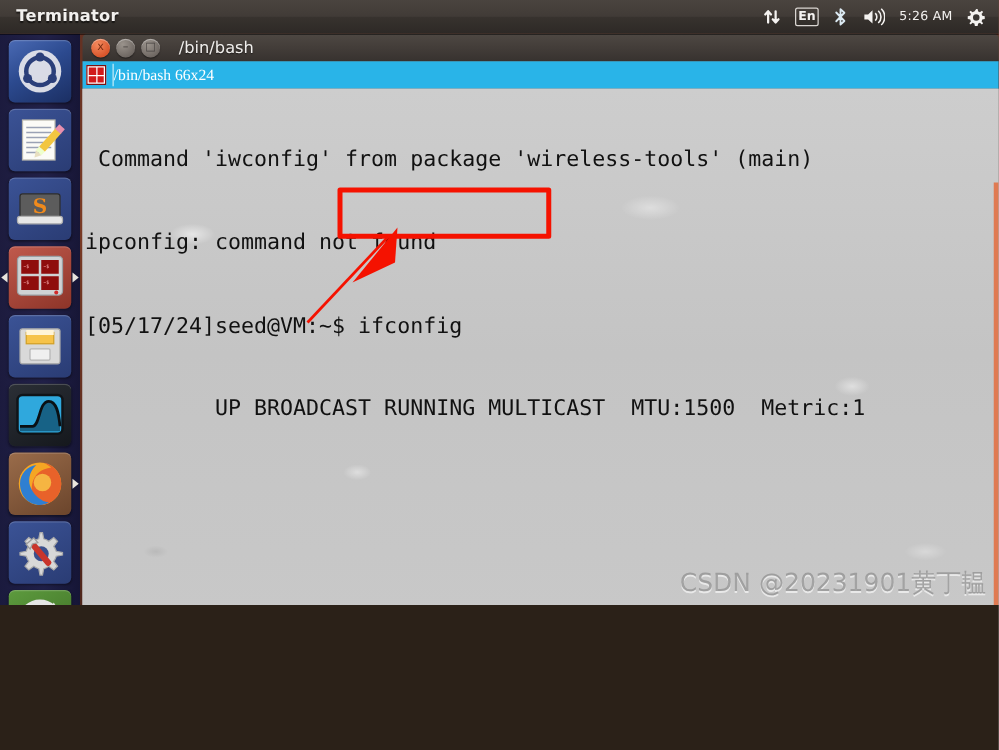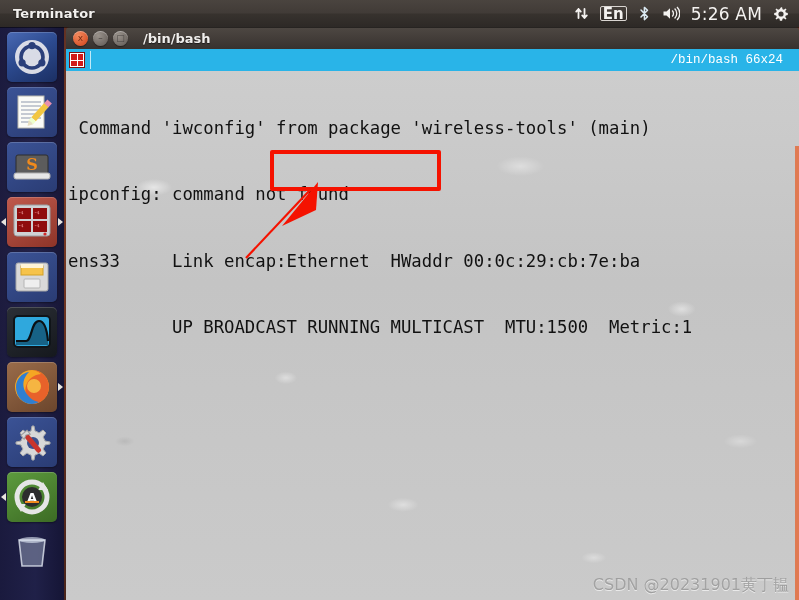--- a/index.html
+++ b/index.html
@@ -1,21 +1,21 @@
 <!DOCTYPE html>
 <html><head>
 <meta charset="utf-8">
 <style>
   html,body{margin:0;padding:0;}
   body{
     width:799px;height:600px;overflow:hidden;
     font-family:"DejaVu Sans","Liberation Sans",sans-serif;
     background:#2b2118;
   }
-  #screen{position:relative;width:799px;height:600px;overflow:hidden;}
+  #screen{position:relative;width:799px;height:484px;overflow:hidden;}
 
   
   #wallpaper{
     position:absolute;inset:0;
     background:
       radial-gradient(circle at 70% 30%, rgba(255,255,255,.05), rgba(0,0,0,0) 60%),
       linear-gradient(160deg,#5a2d22 0%,#7a3b25 25%,#53281d 60%,#2e1a13 100%);
   }
 
   
@@ -25,23 +25,23 @@
     display:flex;align-items:center;
     box-shadow:0 1px 0 rgba(0,0,0,.5);
     z-index:40;
   }
   #panel-title{
     color:#f2f0ee;font-size:13px;font-weight:bold;margin-left:13px;
     letter-spacing:.2px;text-shadow:0 1px 1px rgba(0,0,0,.6);
   }
   #tray{margin-left:auto;display:flex;align-items:center;gap:11px;padding-right:10px;}
   .tray-item{display:flex;align-items:center;justify-content:center;color:#f4f2f0;}
-  .tray-clock{color:#f4f2f0;font-size:17px;letter-spacing:.2px;}
+  .tray-clock{color:#f4f2f0;font-size:10px;letter-spacing:.2px;}
   .kbd-ind{
-    border:1px solid #d9d5d1;border-radius:2px;color:#f4f2f0;font-size:15px;
+    border:1px solid #d9d5d1;border-radius:2px;color:#f4f2f0;font-size:10px;
     padding:0 2px;line-height:12px;height:13px;display:flex;align-items:center;
     font-weight:bold;
   }
 
   
   #launcher{
     position:absolute;left:0;top:27px;width:64px;height:573px;
     background:linear-gradient(90deg,rgba(22,25,64,.93) 0%,rgba(28,32,76,.92) 55%,rgba(18,20,55,.95) 100%);
     z-index:30;
     display:flex;flex-direction:column;align-items:center;padding-top:5px;gap:5px;
@@ -83,37 +83,37 @@
   .wbtn{
     width:15px;height:15px;border-radius:50%;
     display:flex;align-items:center;justify-content:center;
     font-size:9px;color:#4a3a33;
     box-shadow:inset 0 1px 0 rgba(255,255,255,.35),0 1px 1px rgba(0,0,0,.4);
   }
   .wbtn-close{background:radial-gradient(circle at 35% 30%,#f48a5e,#d9562c 70%);color:#7a2d12;}
   .wbtn-min{background:radial-gradient(circle at 35% 30%,#9a938c,#6d6661 75%);color:#474240;}
   .wbtn-max{background:radial-gradient(circle at 35% 30%,#9a938c,#6d6661 75%);color:#474240;}
   #win-title{
-    color:#f0eeec;font-size:13px;font-weight:bold;margin-left:10px;
+    color:#f0eeec;font-size:13px;font-weight:normal;margin-left:10px;
     text-shadow:0 1px 1px rgba(0,0,0,.55);
   }
   #tabbar{
     height:22px;flex:0 0 22px;background:#29b4e8;
     display:flex;align-items:center;position:relative;
   }
   #tab-icon{
     width:16px;height:16px;margin-left:3px;position:relative;flex:0 0 16px;
     background:#ffffff;border:1px solid #7d1111;box-sizing:border-box;
     display:grid;grid-template-columns:1fr 1fr;grid-template-rows:1fr 1fr;gap:1px;padding:1px;
   }
   #tab-icon i{display:block;background:#d11a1a;}
   #tab-sep{width:1px;height:18px;background:#bfeaf8;margin-left:5px;}
   #tab-label{
-    flex:1;text-align:right;color:#ffffff;font-size:12.5px;
-    font-family:Liberation Mono, monospace;
+    flex:1;text-align:left;color:#ffffff;font-size:12.5px;
+    font-family:Liberation Serif, serif;
     margin-right:16px;
   }
   #term-body{
     flex:1;position:relative;overflow:hidden;
     background-color:#c9c9c9;
     background-image:
       radial-gradient(ellipse 26px 12px at 12% 22%, rgba(255,255,255,.55), rgba(255,255,255,0) 70%),
       radial-gradient(ellipse 16px 9px at 30% 58%, rgba(255,255,255,.42), rgba(255,255,255,0) 70%),
       radial-gradient(ellipse 34px 14px at 62% 18%, rgba(255,255,255,.38), rgba(255,255,255,0) 70%),
       radial-gradient(ellipse 20px 11px at 84% 45%, rgba(255,255,255,.45), rgba(255,255,255,0) 70%),
@@ -142,21 +142,21 @@
   
   #anno-box{
     position:absolute;left:270px;top:150px;width:163px;height:33px;
     border:4px solid #f51200;border-radius:2px;z-index:25;pointer-events:none;
   }
   #anno-arrow{position:absolute;left:230px;top:170px;width:110px;height:95px;z-index:25;pointer-events:none;}
 
   
   #watermark{
     position:absolute;right:10px;bottom:4px;z-index:26;
-    font-size:16px;color:rgba(150,150,150,.85);
+    font-size:20px;color:rgba(150,150,150,.85);
     font-family:"DejaVu Sans","Liberation Sans",sans-serif;
     text-shadow:0 1px 0 rgba(255,255,255,.6);white-space:nowrap;
   }
 </style>
 </head>
 <body>
 
 <div id="screen">
 
   <div id="wallpaper"></div>
@@ -328,21 +328,21 @@
           <i></i>
         </div>
       <div id="tab-sep"></div>
       <div id="tab-label">/bin/bash 66x24</div>
     </div>
 
     <div id="term-body">
       <div id="term-text">
         <div class="line"> Command 'iwconfig' from package 'wireless-tools' (main)</div>
         <div class="line">ipconfig: command not found</div>
-        <div class="line">ens33     Link encap:Ethernet  HWaddr 00:0c:29:cb:7e:ba</div>
+        <div class="line">[05/17/24]seed@VM:~$ ifconfig</div>
         <div class="line">          UP BROADCAST RUNNING MULTICAST  MTU:1500  Metric:1</div>
         
         
         
         
         
         
         
         
         

